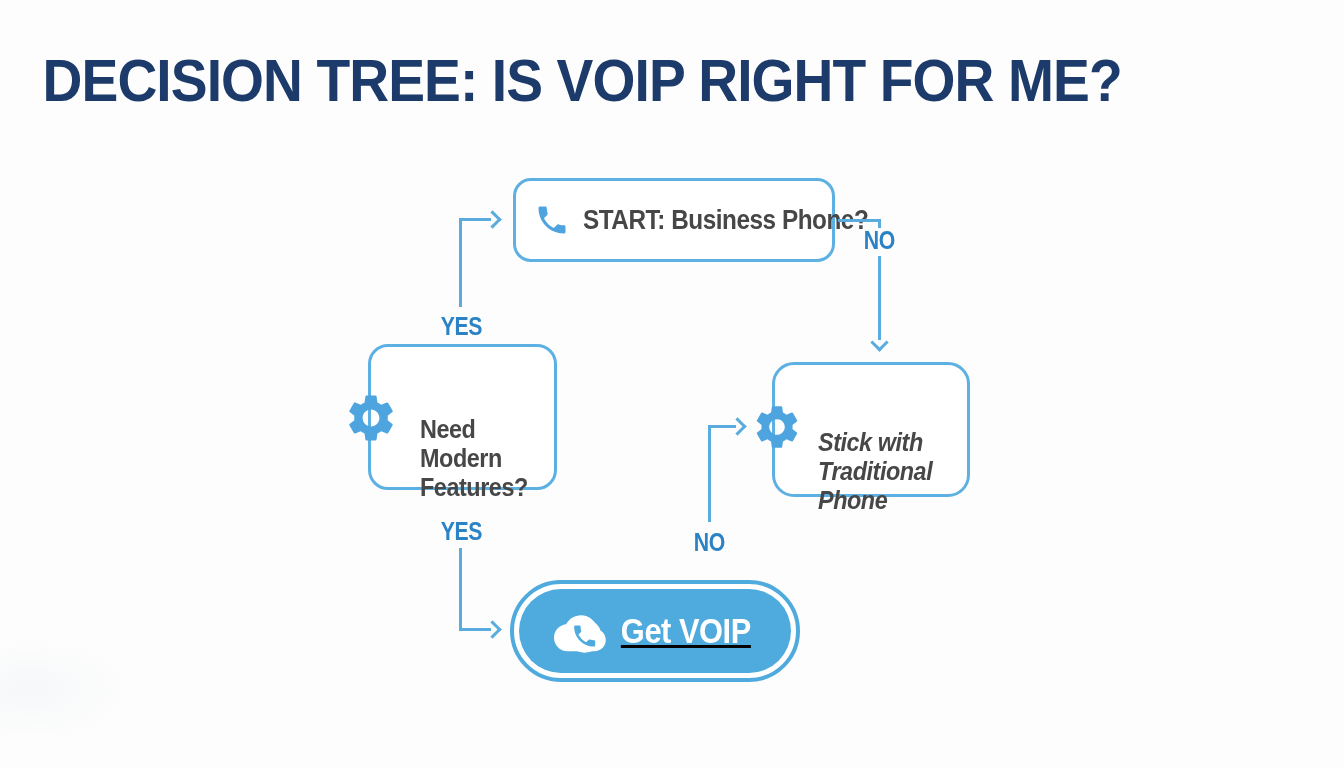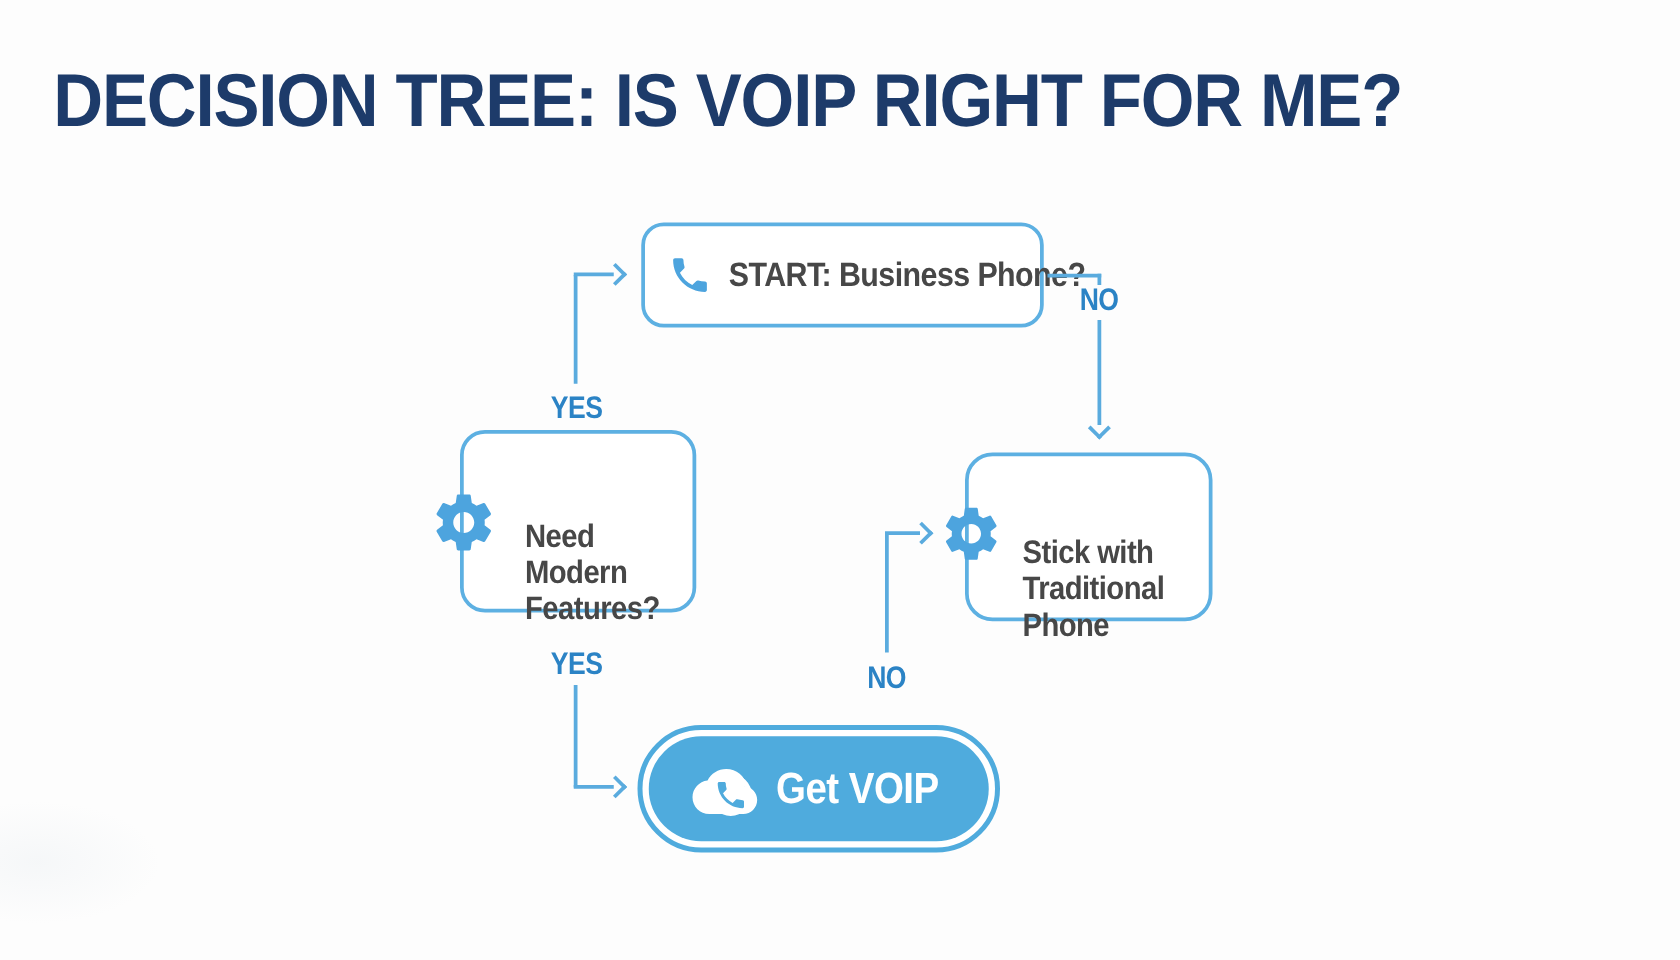--- a/index.html
+++ b/index.html
@@ -52,42 +52,42 @@
     transform:scaleX(0.90);transform-origin:left center;white-space:nowrap;
   }
   .node-need{left:368px;top:344px;width:189px;height:146px;border-radius:20px;}
   .node-stick{left:772px;top:362px;width:198px;height:135px;border-radius:22px;}
   .node-lines{
     position:absolute;left:0;top:50%;transform:translateY(-50%);
     width:100%;
     margin-top:41px;
   }
   .node-need .node-lines{padding-left:49px;}
-  .node-stick .node-lines{padding-left:43px;}
+  .node-stick .node-lines{padding-left:43px;font-style:italic;}
   .node-lines div{
     font-size:26px;font-weight:bold;line-height:29px;letter-spacing:-0.5px;
     transform:scaleX(0.90);transform-origin:left center;white-space:nowrap;
   }
   .gear{
     position:absolute;color:var(--icon);
   }
   .node-need .gear{left:-28px;top:43px;width:56px;height:56px;}
   .node-stick .gear{left:-24px;top:36px;width:52px;height:52px;}
   .phone-badge{width:36px;height:36px;color:var(--icon);flex:0 0 auto;}
 
   
   .pill-outer{
     position:absolute;left:510px;top:580px;width:290px;height:102px;
     border:4px solid var(--button-fill);border-radius:51px;
     background:#fff;padding:5px;cursor:pointer;
   }
   .pill-inner{
     width:100%;height:100%;border-radius:42px;
     background:var(--button-fill);
-    display:flex;align-items:center;justify-content:center;
+    display:flex;align-items:center;justify-content:center;text-decoration:underline;
   }
   .pill-inner .label{
     color:var(--button-text);font-size:35px;font-weight:bold;letter-spacing:-0.5px;
     transform:scaleX(0.88);white-space:nowrap;
   }
   .cloudphone{width:62px;height:54px;flex:0 0 auto;}
 
   
   .seg{position:absolute;background:var(--line);}
   .chev{position:absolute;width:13px;height:13px;

